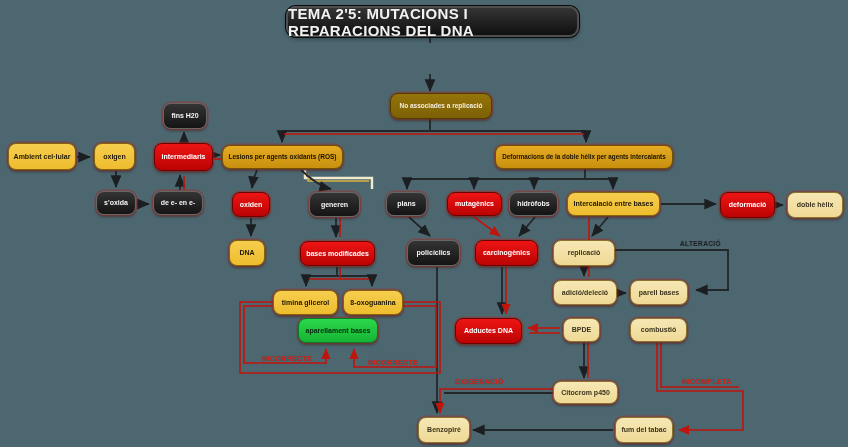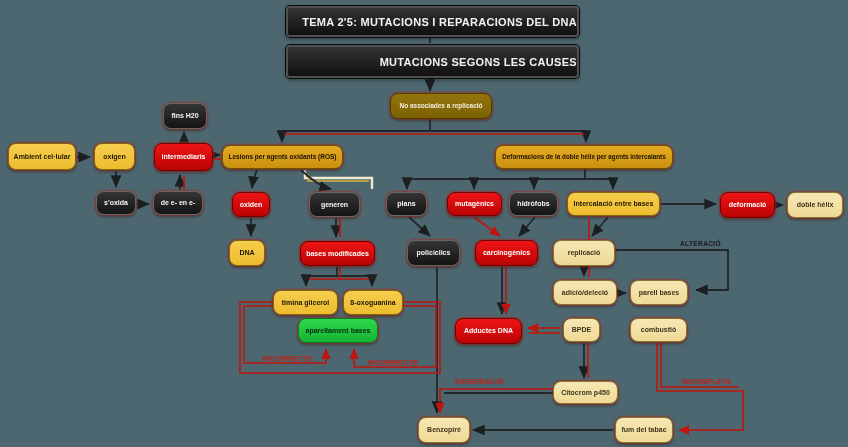--- a/index.html
+++ b/index.html
@@ -11,24 +11,24 @@
   #canvas{position:absolute;inset:0;width:848px;height:447px;}
   svg.edges{position:absolute;left:0;top:0;pointer-events:none;}
   .node{
     position:absolute;display:flex;align-items:center;justify-content:center;
     text-align:center;border-radius:8px;font-weight:bold;font-size:7px;
     white-space:nowrap;line-height:1.05;padding:0 3px;box-sizing:border-box;
     box-shadow:0 0 0 1.5px rgba(168,40,28,.45),0 2px 3px rgba(0,0,0,.35);
     cursor:pointer;
   }
   .titlebox{
-    position:absolute;display:flex;align-items:center;justify-content:flex-end;
+    position:absolute;display:flex;align-items:center;justify-content:center;
     background:linear-gradient(#343434,#101010);
-    border:2px solid #4f4f4f;border-radius:4px;color:#f2f2f2;
-    font-weight:bold;font-size:11px;letter-spacing:.3px;
+    border:2px solid #4f4f4f;border-radius:10px;color:#f2f2f2;
+    font-weight:bold;font-size:15px;letter-spacing:.3px;
     box-shadow:0 0 0 1px #0a0a0a,0 2px 4px rgba(0,0,0,.4);cursor:pointer;
   }
   .k{background:linear-gradient(#343434,#141414);border:1px solid #666;color:#f5f5f5;}
   .gold{background:linear-gradient(#e6ab22,#c8900e);border:1px solid #6e5200;color:#1a1202;}
   .dgold{background:linear-gradient(#94740a,#7c6004);border:1px solid #4e3c00;color:#f5efdc;font-size:6.5px;}
   .y{background:linear-gradient(#f6cd4e,#eebd2e);border:1px solid #84650e;color:#201803;}
   .r{background:linear-gradient(#ee1414,#bb0303);border:1px solid #6d0000;color:#fff;}
   .c{background:linear-gradient(#f6e7b4,#efd995);border:1px solid #8a7430;color:#3c341d;}
   .g{background:linear-gradient(#2bd84a,#17b335);border:1px solid #0c7a22;color:#062c0e;}
   .fs6{font-size:6.3px;}
@@ -115,23 +115,20 @@
       <path d="M588 343 V378"></path>
       <path d="M553 389 H440 V413" marker-end="url(#ar)"></path>
       <path d="M657 343 V391 L743 391 L743 430 L679 430" marker-end="url(#ar)"></path>
       <path d="M661 343 V387 H739"></path>
     </g>
   </svg>
 
   <div class="titlebox" style="left:286px;top:6px;width:289px;height:27px;">
       <span>TEMA 2'5: MUTACIONS I REPARACIONS DEL DNA</span>
     </div>
-  <div class="titlebox" style="left:286px;top:45px;width:289px;height:29px;">
-      <span>MUTACIONS SEGONS LES CAUSES</span>
-    </div>
 
   <div class="node dgold" style="left:390px;top:93px;width:102px;height:26px;">No associades a replicació</div>
 
   <div class="node y" style="left:8px;top:143px;width:68px;height:27px;">Ambient cel·lular</div>
   <div class="node y" style="left:94px;top:143px;width:41px;height:27px;">oxigen</div>
   <div class="node k" style="left:163px;top:103px;width:44px;height:26px;">fins H20</div>
   <div class="node r" style="left:154px;top:143px;width:59px;height:28px;">intermediaris</div>
   <div class="node k" style="left:96px;top:191px;width:40px;height:24px;">s'oxida</div>
   <div class="node k" style="left:153px;top:191px;width:50px;height:24px;">de e- en e-</div>
 

